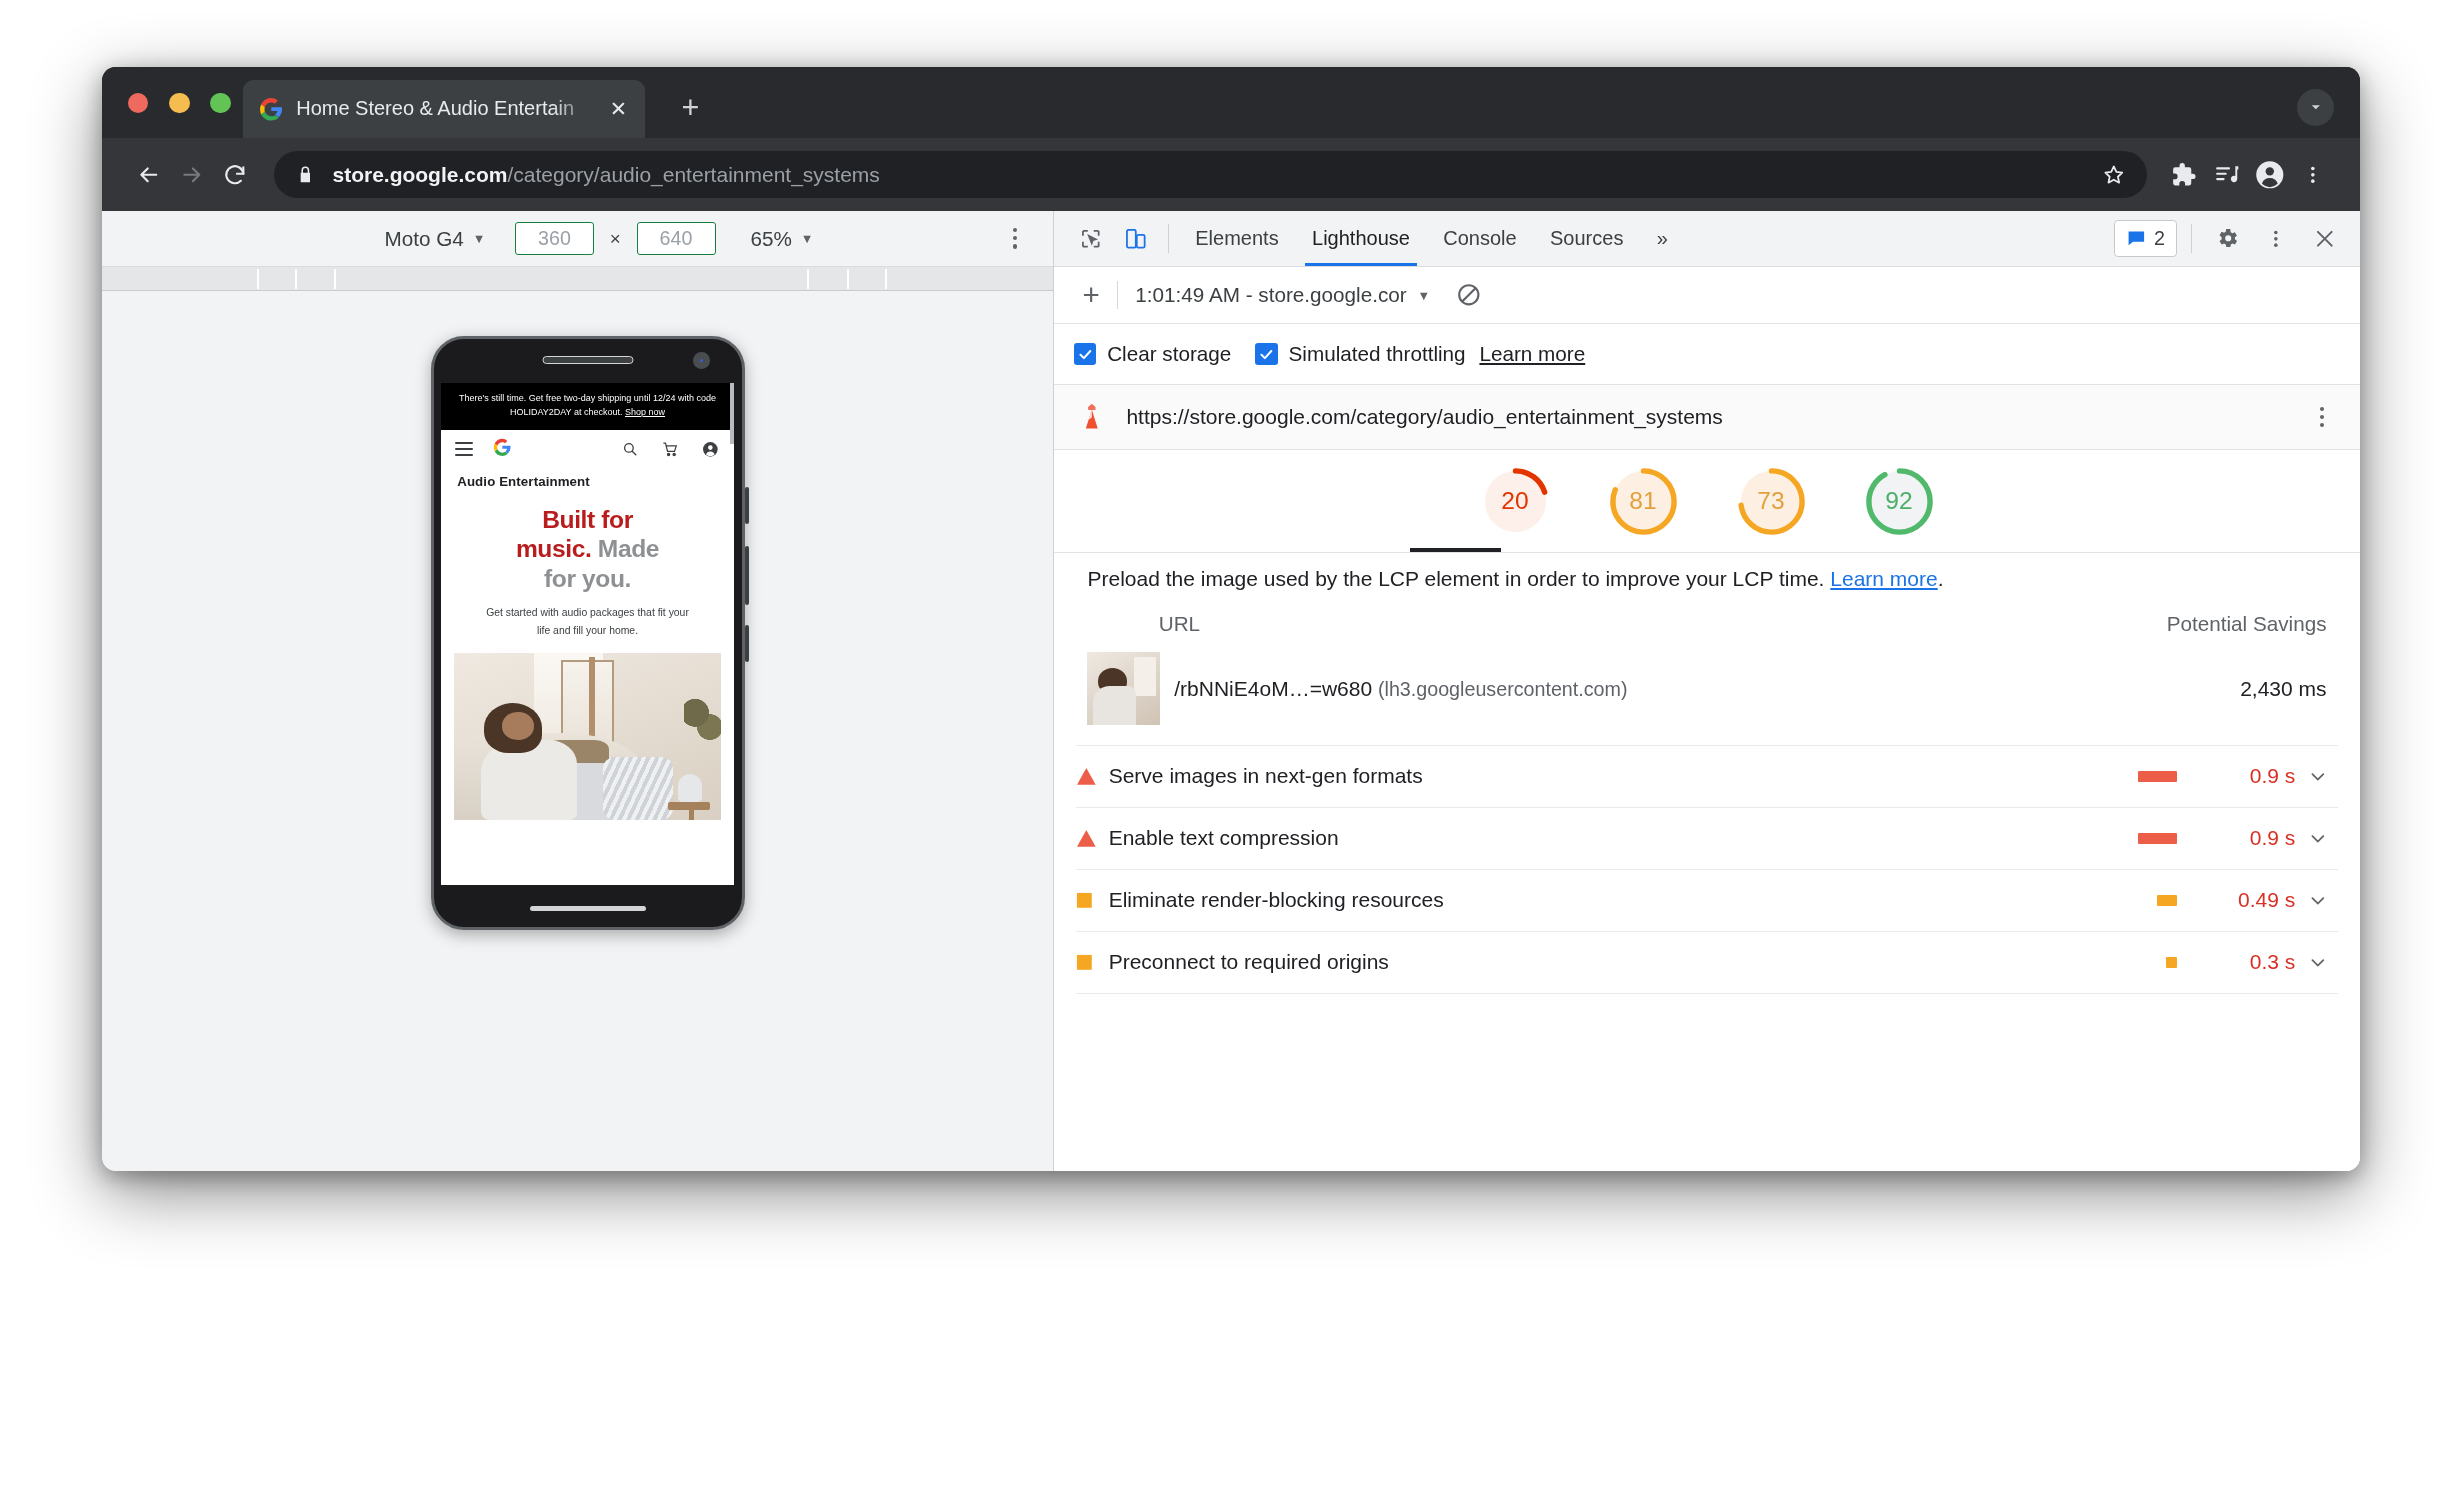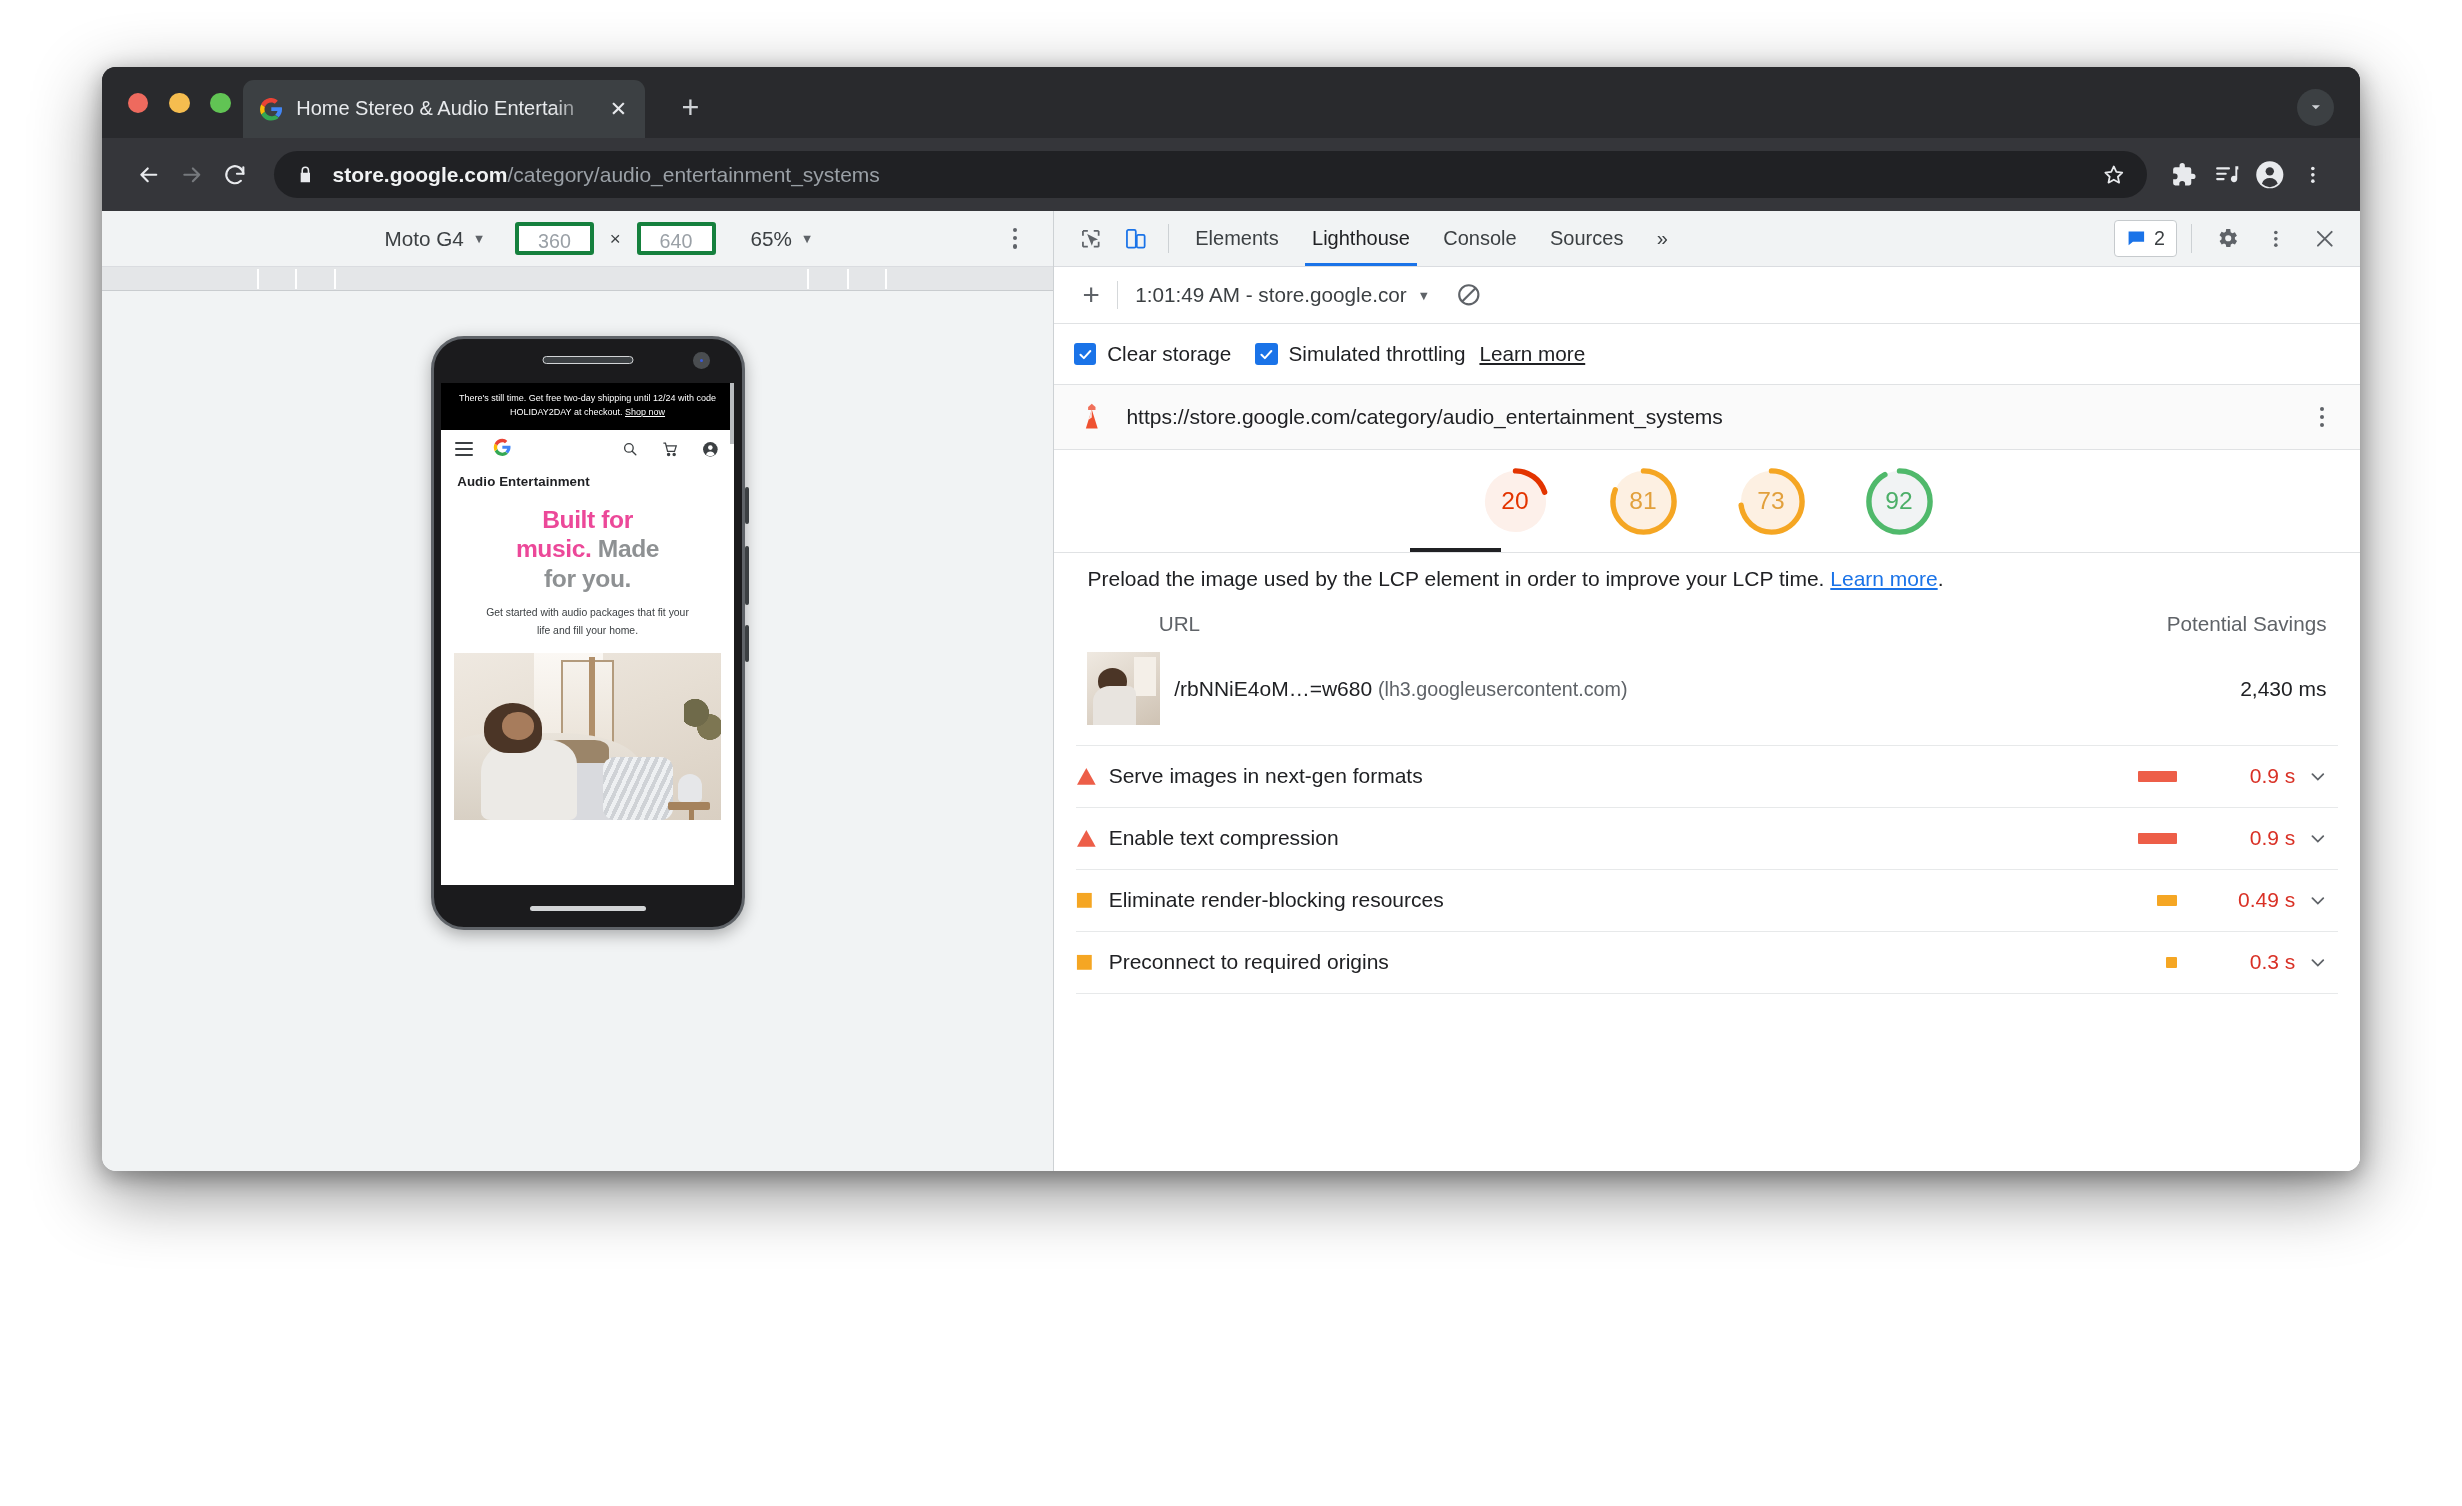--- a/index.html
+++ b/index.html
@@ -110,21 +110,21 @@
   #device-toolbar .dev-center {
     display: flex; align-items: center; gap: 0; margin: 0 auto;
     padding-left: 43px;
   }
   .dev-select {
     font-size: 20.7px; color: #3c4043; display: flex; align-items: center; gap: 8.9px;
   }
   .caret { font-size: 12.8px; color: #5f6368; }
   .dim-input {
     width: 79px; height: 33px; margin-left: 29.6px;
-    border: 4px solid #15803d; border-radius: 3px; background: #fff;
+    border: 1px solid #15803d; border-radius: 3px; background: #fff;
     font-size: 19.7px; color: #9aa0a6; text-align: center; line-height: 31.5px;
   }
   .dim-x { margin: 0 15.8px; font-size: 18.7px; color: #3c4043; }
   .zoom-select { margin-left: 35px; font-size: 20.7px; color: #3c4043; display: flex; align-items: center; gap: 8.9px; }
   #device-kebab { position: absolute; right: 21.7px; top: 10.8px; width: 33px; height: 33px;
     display: flex; flex-direction: column; align-items: center; justify-content: center; gap: 3.9px; }
   .dot3 { width: 4.4px; height: 4.4px; border-radius: 50%; background: #5f6368; }
 
   
   #ruler {
@@ -196,21 +196,21 @@
   .sitenav .navicon { width: 18.7px; height: 18.7px; margin-left: 21.7px; display:flex; align-items:center; justify-content:center; }
 
   .cat-title {
     font-size: 13.3px; font-weight: 700; color: #202124;
     padding: 5.9px 15.8px 0; letter-spacing: 0.1px;
   }
   .hero-head {
     text-align: center; padding: 15.8px 29.6px 0;
     font-size: 24.6px; line-height: 1.19; font-weight: 700; letter-spacing: -0.4px;
   }
-  .hero-head .dark { color: #ec4899; }
+  .hero-head .dark { color: #b91c1c; }
   .hero-head .gray { color: #8e9193; }
   .hero-sub {
     text-align: center; padding: 10.8px 41px 0;
     font-size: 10.4px; line-height: 1.76; color: #3c4043;
   }
   .hero-img {
     margin: 12.8px 12.8px 0; height: 167px; position: relative; overflow: hidden;
     background: linear-gradient(160deg,#efe9e1 0%, #e6ded3 45%, #d9cfc2 100%);
   }
   .hero-img .curtain {

